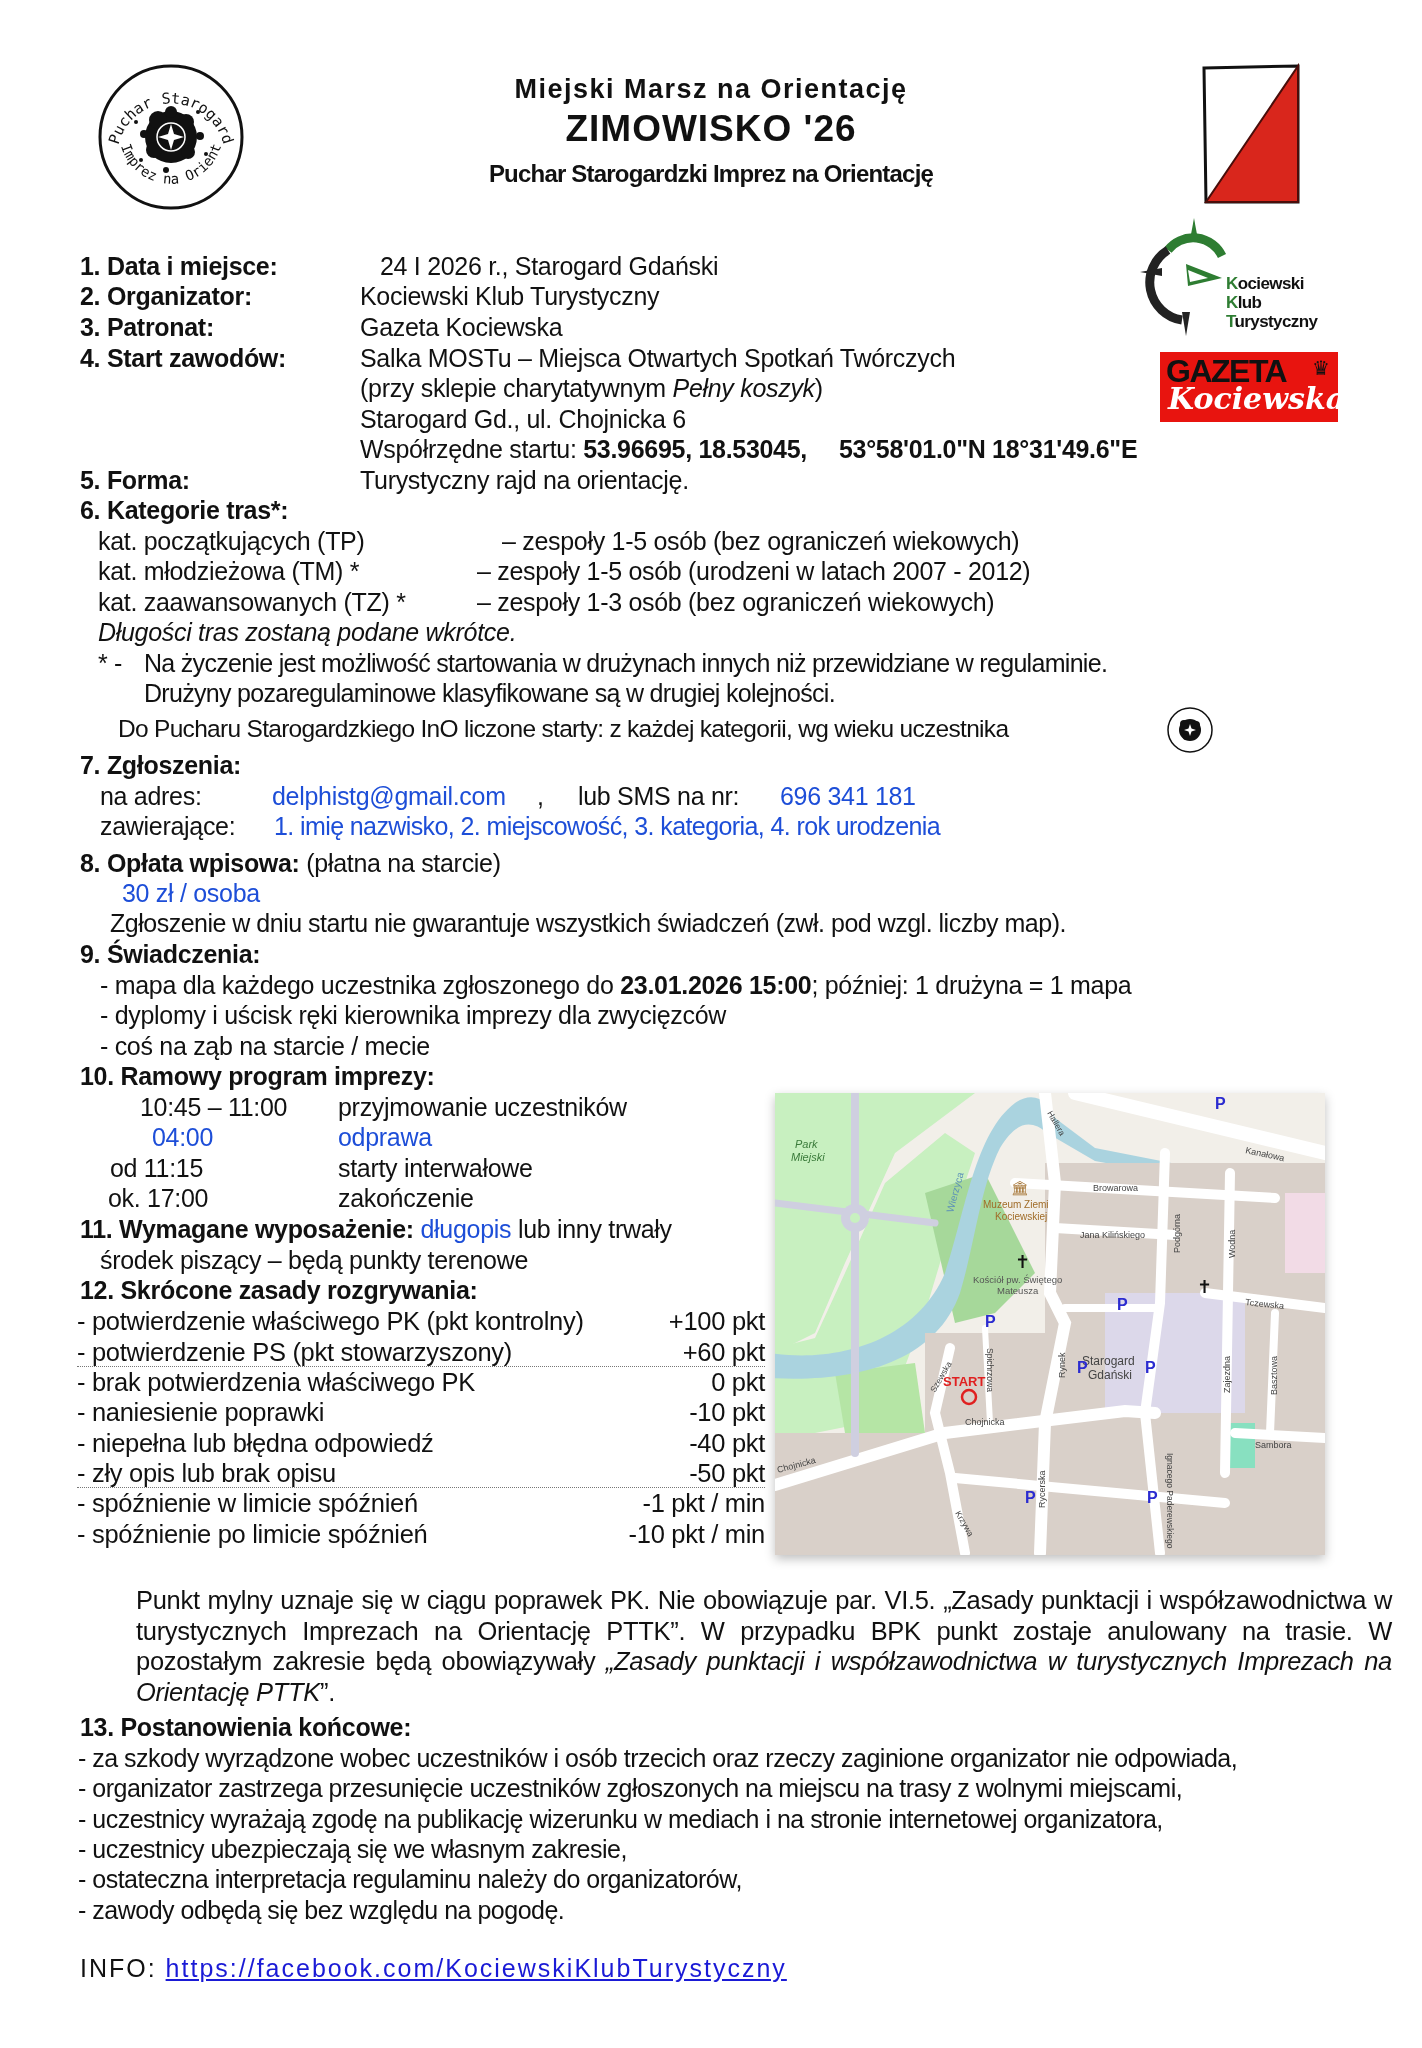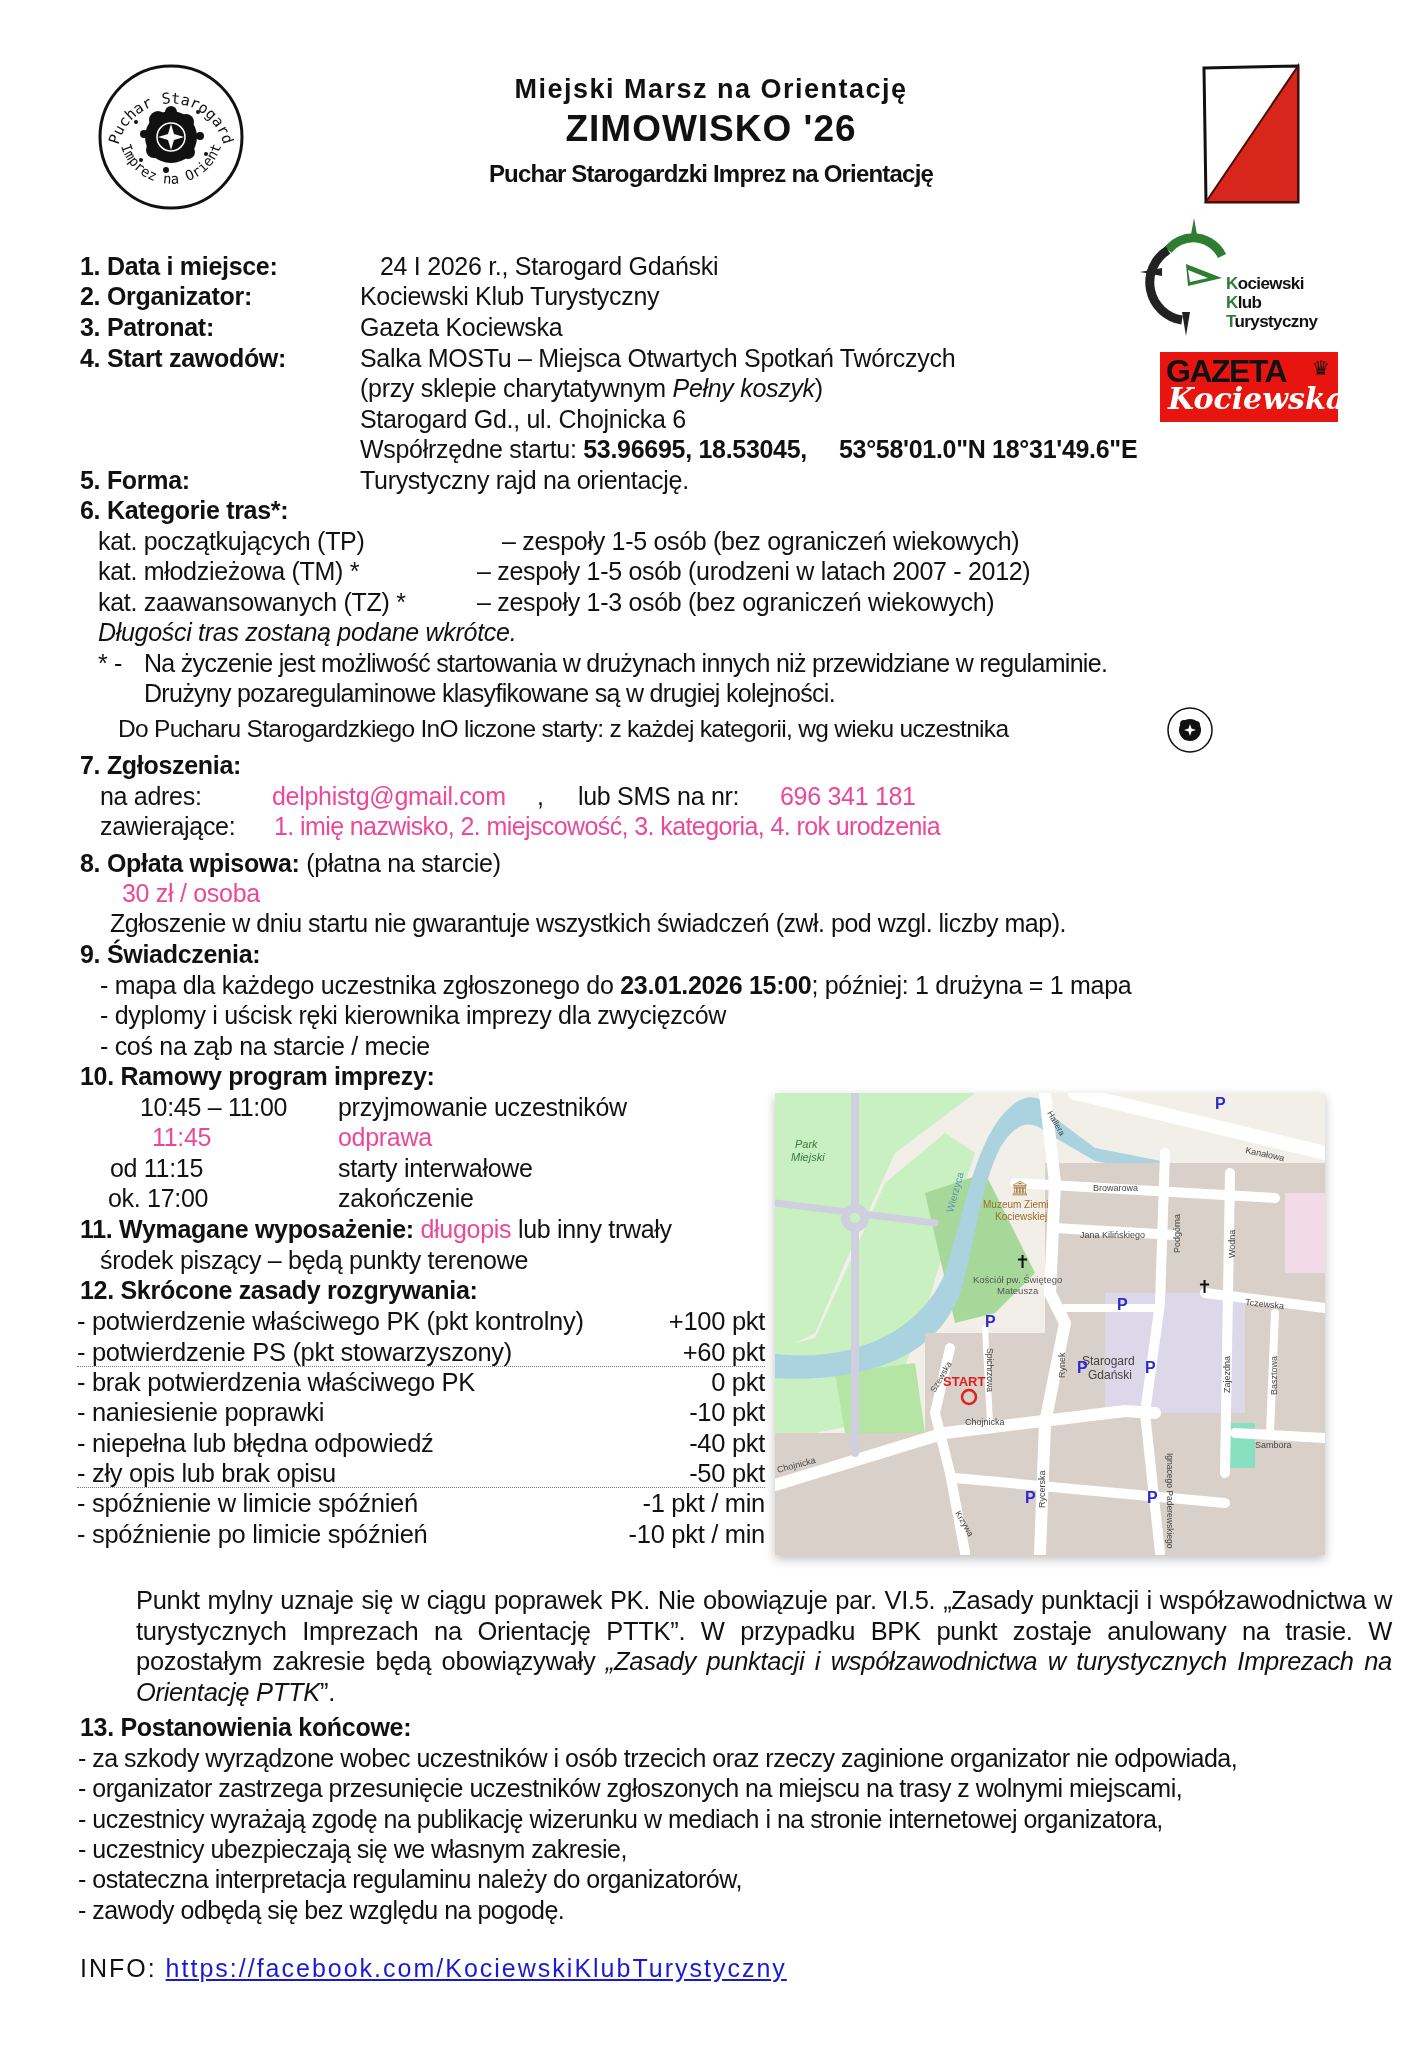--- a/index.html
+++ b/index.html
@@ -2,21 +2,21 @@
 <html><head>
 <meta charset="utf-8">
 <style>
   html, body { margin: 0; padding: 0; background: #ffffff; }
   body { width: 1422px; height: 2048px; position: relative; overflow: hidden;
          font-family: "Liberation Sans", sans-serif; color: #111; }
   .abs { position: absolute; }
   .t { position: absolute; white-space: nowrap; font-size: 25px; line-height: 30px; letter-spacing: -0.3px; }
   .b { font-weight: bold; }
   .i { font-style: italic; }
-  .blue { color: #ec4899; }
+  .blue { color: #1d4ed8; }
   .hdr-title { position: absolute; left: 0; width: 1422px; text-align: center; font-weight: bold; white-space: nowrap; }
   .dotted { border-bottom: 1.5px dotted #777; }
   .right { text-align: left; }
   a.link { color: #1a1ad6; text-decoration: underline; }
   .justify { position: absolute; left: 100px; width: 1256px; font-size: 25.5px; line-height: 30.5px; text-align: justify; letter-spacing: -0.3px; }
   .map { position: absolute; left: 775px; top: 1093px; width: 550px; height: 462px; overflow: hidden;
          background: #f2efe9; box-shadow: 0 4px 10px rgba(0,0,0,0.25); }
 </style>
 </head>
 <body>
@@ -143,21 +143,21 @@
 <div class="t" style="left:110px;top:908px;letter-spacing:-0.5px;">Zgłoszenie w dniu startu nie gwarantuje wszystkich świadczeń (zwł. pod wzgl. liczby map).</div>
 
 <div class="t b" style="left:80px;top:939px;">9. Świadczenia:</div>
 <div class="t" style="left:100px;top:970px;"><span>- mapa dla każdego uczestnika zgłoszonego do </span><span class="b">23.01.2026 15:00</span><span>; później: 1 drużyna = 1 mapa</span></div>
 <div class="t" style="left:100px;top:1000px;">- dyplomy i uścisk ręki kierownika imprezy dla zwycięzców</div>
 <div class="t" style="left:100px;top:1031px;">- coś na ząb na starcie / mecie</div>
 
 <div class="t b" style="left:80px;top:1061px;">10. Ramowy program imprezy:</div>
 <div class="t right" style="left:140px;top:1092px;">10:45 – 11:00</div>
 <div class="t" style="left:338px;top:1092px;">przyjmowanie uczestników</div>
-<div class="t blue" style="left:152px;top:1122px;">11:45</div>
+<div class="t blue" style="left:152px;top:1122px;">04:00</div>
 <div class="t blue" style="left:338px;top:1122px;">odprawa</div>
 <div class="t" style="left:110px;top:1153px;">od 11:15</div>
 <div class="t" style="left:338px;top:1153px;">starty interwałowe</div>
 <div class="t" style="left:108px;top:1183px;">ok. 17:00</div>
 <div class="t" style="left:338px;top:1183px;">zakończenie</div>
 
 <div class="t" style="left:80px;top:1214px;"><span class="b">11. Wymagane wyposażenie:</span> <span class="blue">długopis</span><span> lub inny trwały</span></div>
 <div class="t" style="left:100px;top:1245px;">środek piszący – będą punkty terenowe</div>
 
 <div class="t b" style="left:80px;top:1275px;">12. Skrócone zasady rozgrywania:</div>

